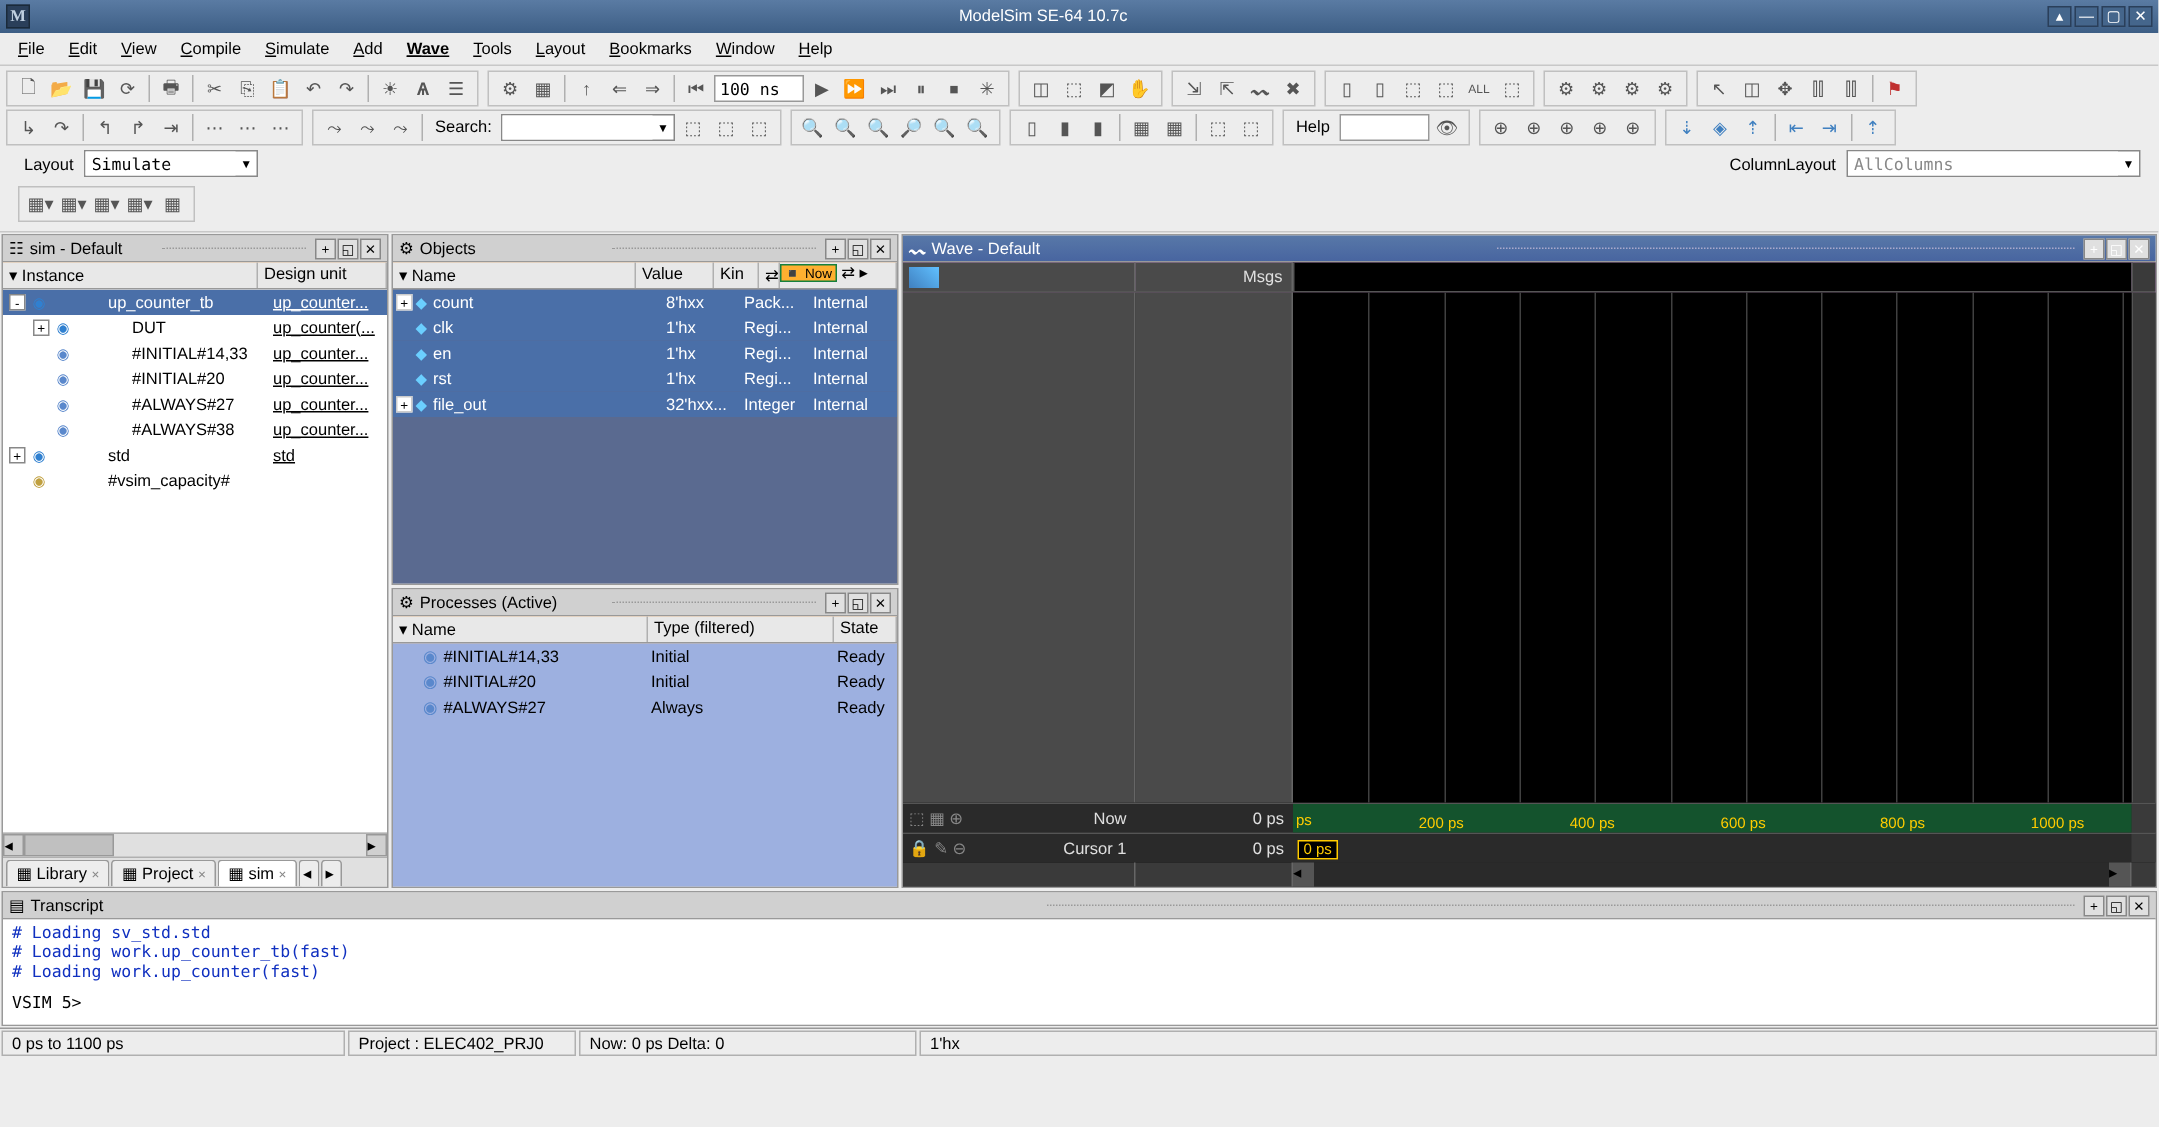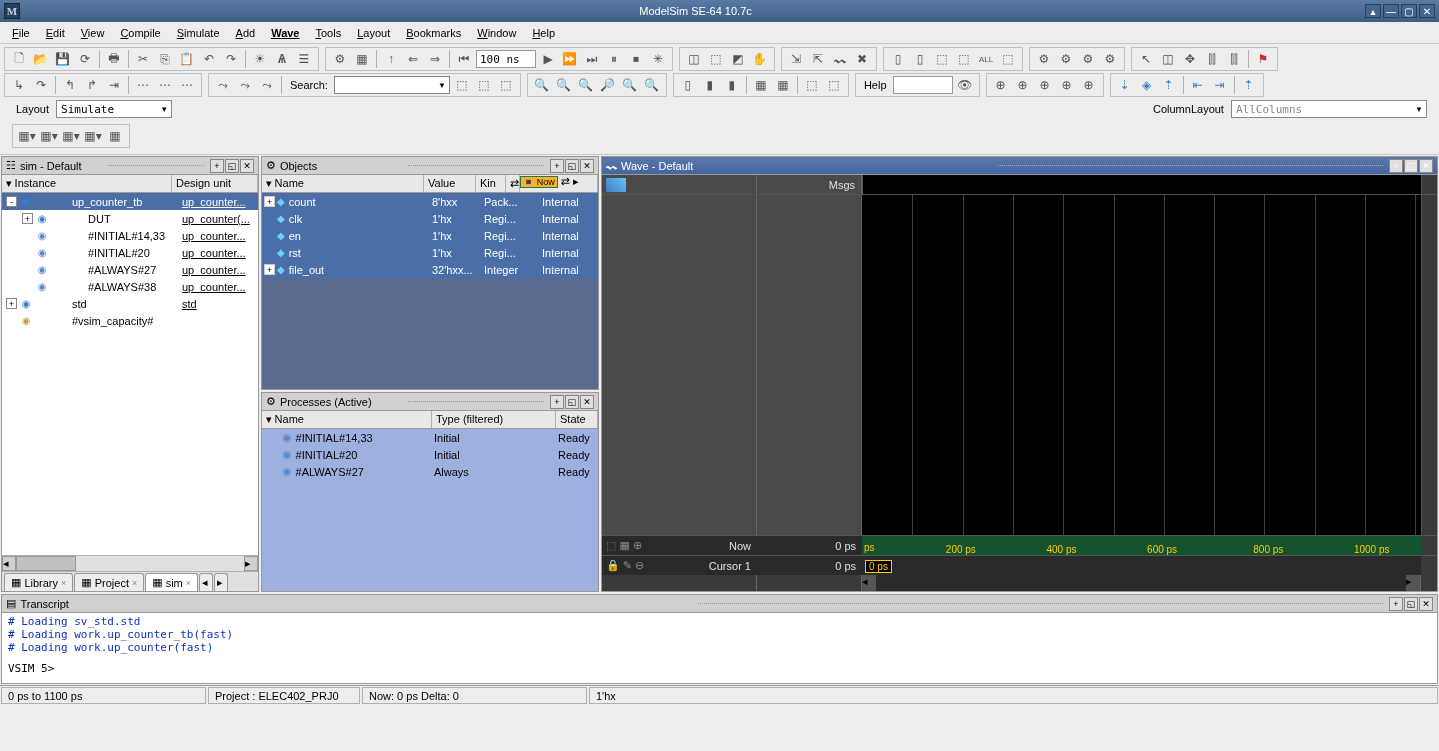--- a/index.html
+++ b/index.html
@@ -63,21 +63,21 @@
 .mid-col { width: 340px; display: flex; flex-direction: column; }
 .objects-panel { flex: 1; }
 .obj-body { flex:1; background: #5a6a90; overflow:auto; }
 .obj-row { display:flex; align-items:center; height:17px; color:#fff; }
 .obj-row.sel { background:#4a6fa8; }
 .obj-expand { width:11px; height:11px; border:1px solid #ccc; background:#fff; color:#000; display:inline-flex; align-items:center; justify-content:center; font-size:9px; margin:0 2px; }
 .obj-spacer { width:15px; }
 .obj-icon { color:#6bcfff; margin-right:4px; font-size:10px; }
 .obj-name { flex:1; }
 .obj-val { width:52px; }
-.obj-kind { width:58px; }
+.obj-kind { width:46px; }
 .obj-mode { width:56px; }
 
 
 .proc-panel { height: 200px; }
 .proc-body { flex:1; background: #9db0e0; overflow:auto; }
 .proc-row { display:flex; align-items:center; height:17px; color:#000; padding-left:20px; }
 .proc-icon { color:#5a88cc; margin-right:4px; font-size:11px; }
 .proc-name { flex:1; }
 .proc-type { width:124px; }
 .proc-state { width:40px; }
@@ -615,17 +615,17 @@
   <div class="trans-body" id="trans-body">
       <div class="cmt"># Loading sv_std.std</div>
       <div class="cmt"># Loading work.up_counter_tb(fast)</div>
       <div class="cmt"># Loading work.up_counter(fast)</div>
       <div class="prompt" style="margin-top: 8px;"></div>
       <div class="prompt">VSIM 5&gt;</div>
     </div>
 </div>
 
 <div class="statusbar">
-  <div class="cell" style="width:205px">0 ps to 1100 ps</div>
+  <div class="cell" style="width:229px">0 ps to 1100 ps</div>
   <div class="cell" style="width:152px">Project : ELEC402_PRJ0</div>
   <div class="cell" style="width:225px">Now: 0 ps  Delta: 0</div>
   <div class="cell" style="flex:1">1'hx</div>
 </div>
 
 </body></html>

